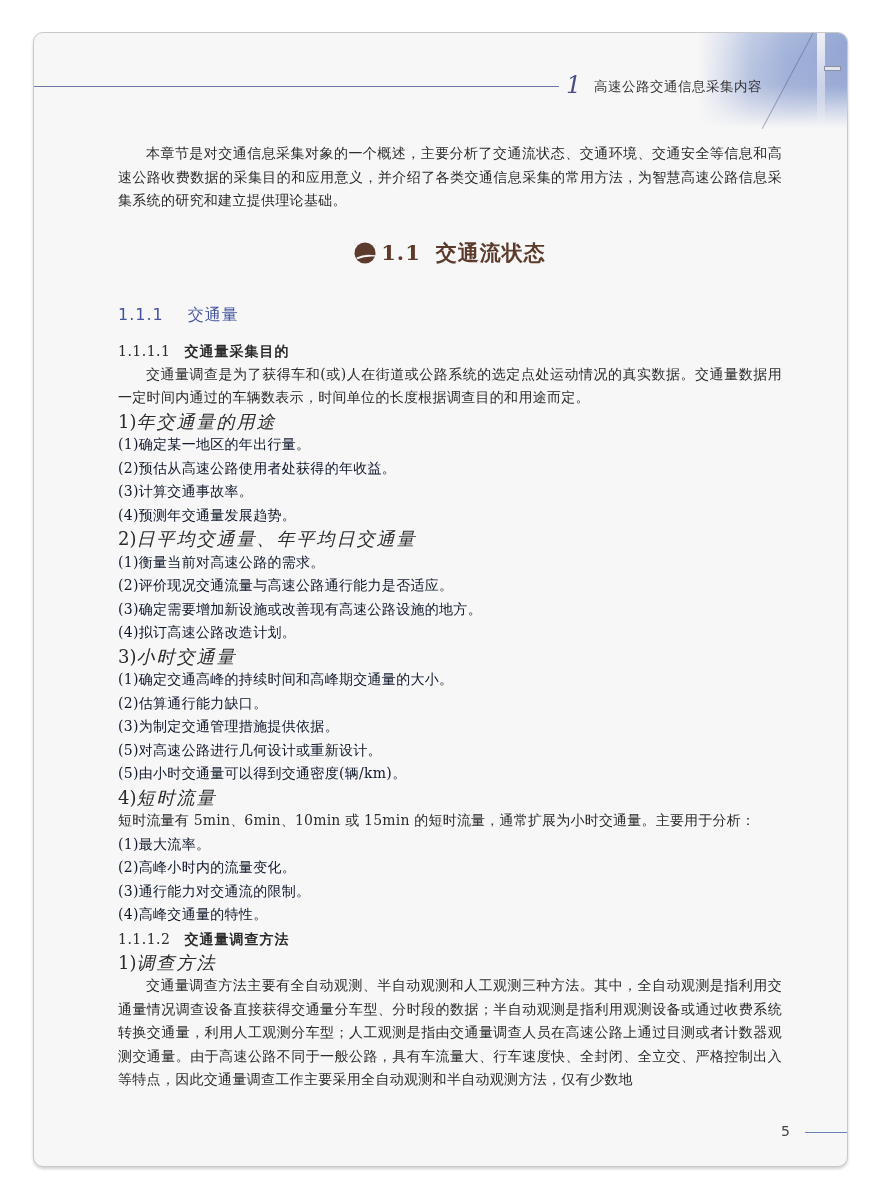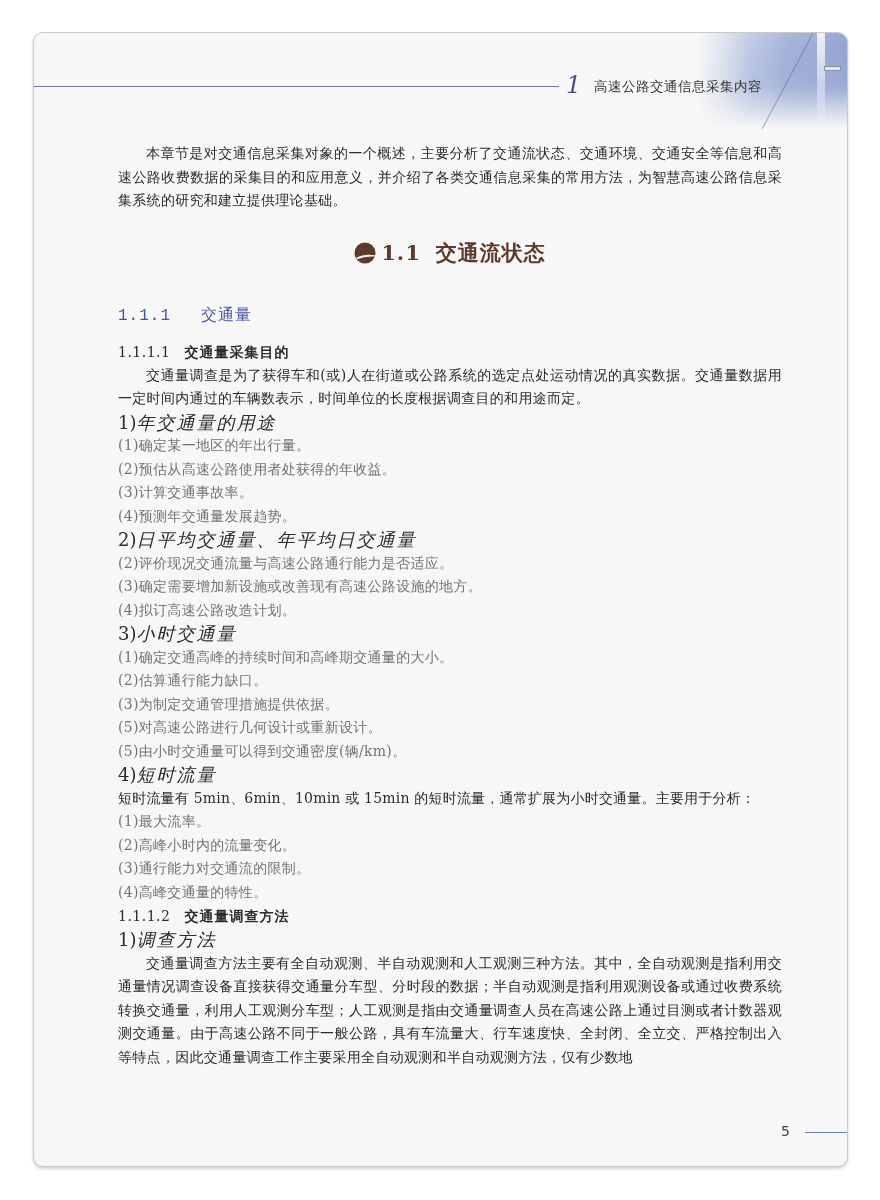--- a/index.html
+++ b/index.html
@@ -101,42 +101,42 @@
     }
     .sec-title .num { margin-right: 15px; font-family: "DejaVu Serif", serif; }
     .subsec-title {
       font-family: "DejaVu Sans", sans-serif;
       color: #4253a0;
       font-size: 16px;
       line-height: 24px;
       margin-bottom: 12px;
       letter-spacing: 1px;
     }
-    .subsec-title .num { margin-right: 30px; font-family: Liberation Mono, monospace; }
+    .subsec-title .num { margin-right: 24px; }
     .subsubsec-title {
       font-size: 14px;
       line-height: 24px;
       color: #2b2b2b;
     }
     .subsubsec-title .num { margin-right: 14px; letter-spacing: 0.5px; }
     .subsubsec-title .txt { font-weight: bold; letter-spacing: 1px; }
     .item-head {
       font-size: 18px;
       line-height: 23.5px;
       letter-spacing: 2px;
       color: #2b2b2b;
       font-family: "DejaVu Serif", serif;
       font-style: italic;
     }
     .item-head .n { font-style: normal; letter-spacing: 0; }
     .item {
       font-size: 14px;
       line-height: 23.5px;
       letter-spacing: 0.3px;
-      color: #737373;
+      color: #0f172a;
     }
     p.flush {
       font-size: 14px;
       line-height: 23.5px;
       letter-spacing: 0.2px;
     }
     .footer-num {
       position: absolute;
       left: 747px; top: 1090px;
       font-family: "DejaVu Sans", sans-serif;
@@ -184,20 +184,21 @@
     </div>
     <p class="body">交通量调查是为了获得车和(或)人在街道或公路系统的选定点处运动情况的真实数据。交通量数据用一定时间内通过的车辆数表示，时间单位的长度根据调查目的和用途而定。</p>
 
     <div class="item-head"><span class="n">1)</span><span>年交通量的用途</span></div>
     <div class="item">(1)确定某一地区的年出行量。</div>
     <div class="item">(2)预估从高速公路使用者处获得的年收益。</div>
     <div class="item">(3)计算交通事故率。</div>
     <div class="item">(4)预测年交通量发展趋势。</div>
 
     <div class="item-head"><span class="n">2)</span><span>日平均交通量、年平均日交通量</span></div>
+    <div class="item">(1)衡量当前对高速公路的需求。</div>
     <div class="item">(2)评价现况交通流量与高速公路通行能力是否适应。</div>
     <div class="item">(3)确定需要增加新设施或改善现有高速公路设施的地方。</div>
     <div class="item">(4)拟订高速公路改造计划。</div>
 
     <div class="item-head"><span class="n">3)</span><span>小时交通量</span></div>
     <div class="item">(1)确定交通高峰的持续时间和高峰期交通量的大小。</div>
     <div class="item">(2)估算通行能力缺口。</div>
     <div class="item">(3)为制定交通管理措施提供依据。</div>
     <div class="item">(5)对高速公路进行几何设计或重新设计。</div>
     <div class="item">(5)由小时交通量可以得到交通密度(辆/km)。</div>

